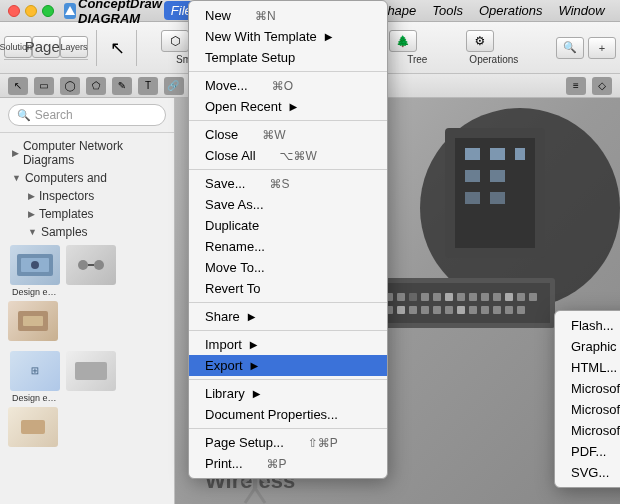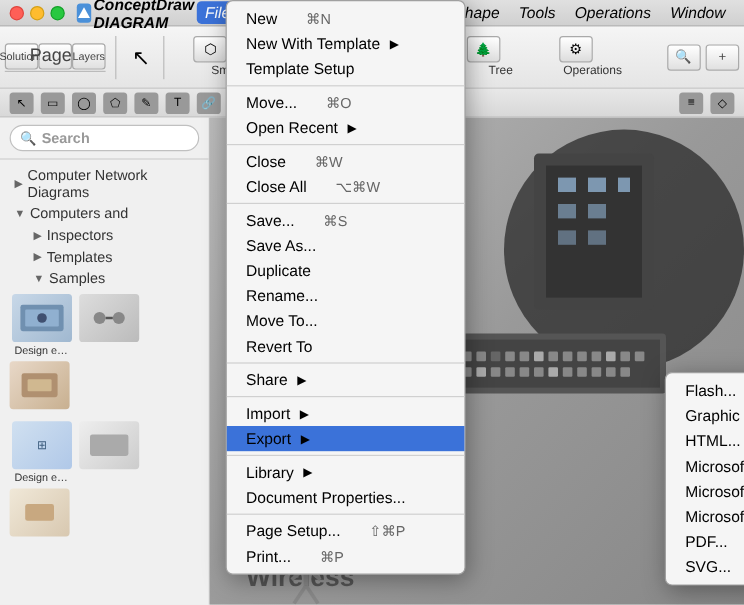--- a/index.html
+++ b/index.html
@@ -128,21 +128,20 @@
       padding: 0 8px;
       gap: 4px;
     }
     .search-icon-inner {
       color: #888;
       font-size: 11px;
     }
     .search-input-display {
       font-size: 12px;
       color: #999;
-      font-weight: bold;
     }
     .sidebar-content {
       flex: 1;
       overflow-y: auto;
       padding: 4px 0;
     }
     .sidebar-item {
       display: flex;
       align-items: center;
       padding: 2px 12px;

